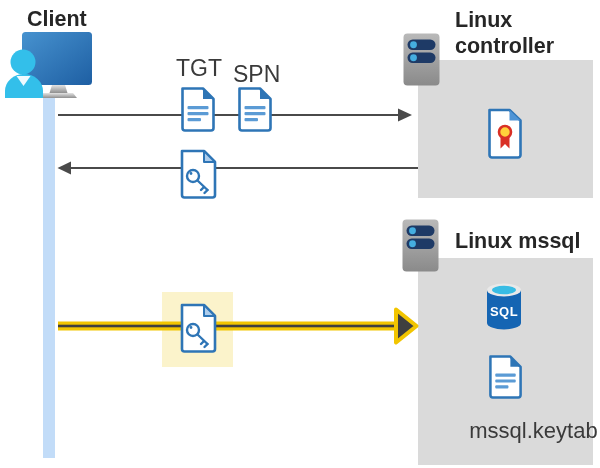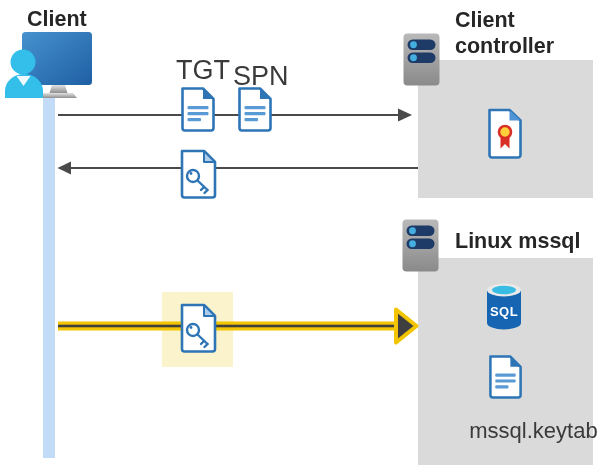--- a/index.html
+++ b/index.html
@@ -2,21 +2,21 @@
 <html style="--doc-blue: #2E75B6; --doc-line-blue: #5B9BD5; --gray-zone: #DADADA; --arrow-gray: #4A4A4A; --arrow-dark: #3F3F3F; --arrow-yellow: #F2C500; --highlight-yellow: #FBF3CB; --timeline-blue: #C2DCF8; --server-pill-navy: #1E3A66; --server-dot-blue: #45AEE0; --sql-blue: #1565B3; --sql-cyan: #38BCE4; --cert-red: #D93025; --cert-yellow: #FFD23B; --person-cyan: #33BFEA; --title-text: #262626; --label-text: #3A3A3A;"><head>
 <meta charset="utf-8">
 <style>
   html,body{margin:0;padding:0;background:#fff;}
   .canvas{position:relative;width:600px;height:468px;background:#fff;overflow:hidden;
           font-family:"Liberation Sans",sans-serif;text-decoration:underline;}
   .abs{position:absolute;}
 
   
   .node-title{font-weight:700;color:var(--title-text,#262626);font-size:21.5px;line-height:26px;}
-  .msg-label{color:var(--label-text,#3a3a3a);font-size:27px;text-align:center;}
+  .msg-label{color:var(--label-text,#3a3a3a);font-size:23px;text-align:center;}
   .file-label{color:var(--label-text,#3a3a3a);font-size:22px;text-align:center;padding-left:28px;}
 
   
   .zone{background:var(--gray-zone,#dadada);}
   .timeline{background:var(--timeline-blue,#c2dcf8);}
   .highlight{background:var(--highlight-yellow,#fbf3cb);}
 
   
   .doc-outline{fill:#fff;stroke:var(--doc-blue,#2e75b6);stroke-width:2.6;stroke-linejoin:round;}
   .doc-flap{fill:var(--doc-blue,#2e75b6);}
@@ -141,21 +141,21 @@
   </svg>
 
   <svg class="abs" style="left:403px;top:33px;" width="37" height="53" viewBox="0 0 37 53">
     <rect x="0.5" y="0.5" width="36" height="52" rx="4" fill="url(#gSrv)"></rect>
     <rect class="pill" x="4.5" y="6.5" width="28" height="10.5" rx="5.25"></rect>
     <rect class="pill" x="4.5" y="19.5" width="28" height="10.5" rx="5.25"></rect>
     <circle class="pill-dot" cx="10.5" cy="11.75" r="3.4"></circle>
     <circle class="pill-dot" cx="10.5" cy="24.75" r="3.4"></circle>
   </svg>
 
-  <div class="abs node-title" style="left:455px;top:7px;width:120px;">Client controller</div>
+  <div class="abs node-title" style="left:455px;top:7px;width:120px;">Linux controller</div>
 
   <svg class="abs" style="left:486px;top:108px;" width="38" height="52" viewBox="0 0 38 52">
     <path class="doc-outline" d="M3.5,2 H23.5 L34.5,12.5 V47 a2.5,2.5 0 0 1 -2.5,2.5 H6 a2.5,2.5 0 0 1 -2.5,-2.5 Z"></path>
     <path class="doc-flap-mid" d="M23.5,2 L34.5,12.5 H23.5 Z"></path>
     <path class="cert-ribbon" d="M14.5,28 L14.5,40.5 L19,36 L23.5,40.5 L23.5,28 Z"></path>
     <circle class="cert-seal" cx="19" cy="24" r="6"></circle>
   </svg>
 
   <svg class="abs" style="left:402px;top:219px;" width="37" height="53" viewBox="0 0 37 53">
     <rect x="0.5" y="0.5" width="36" height="52" rx="4" fill="url(#gSrv)"></rect>

